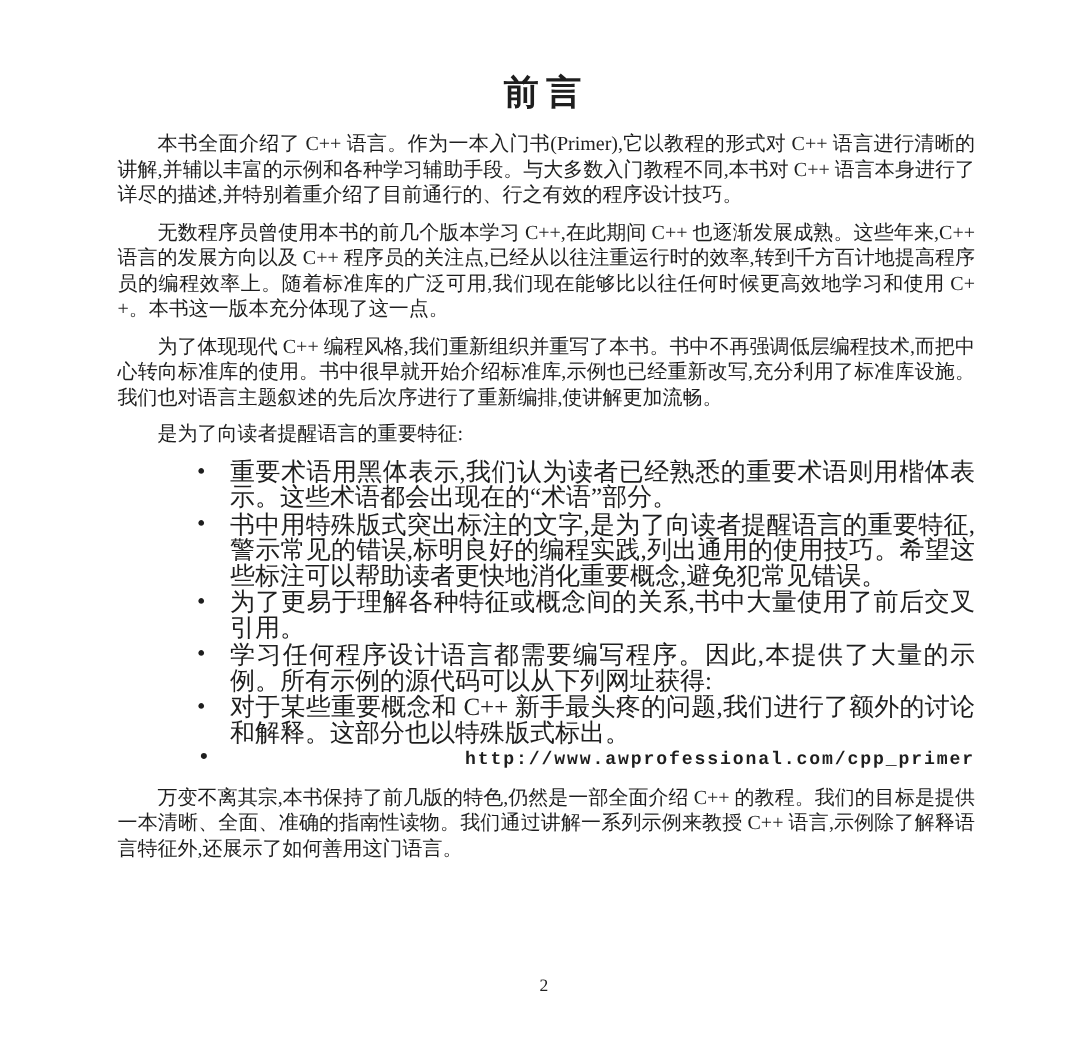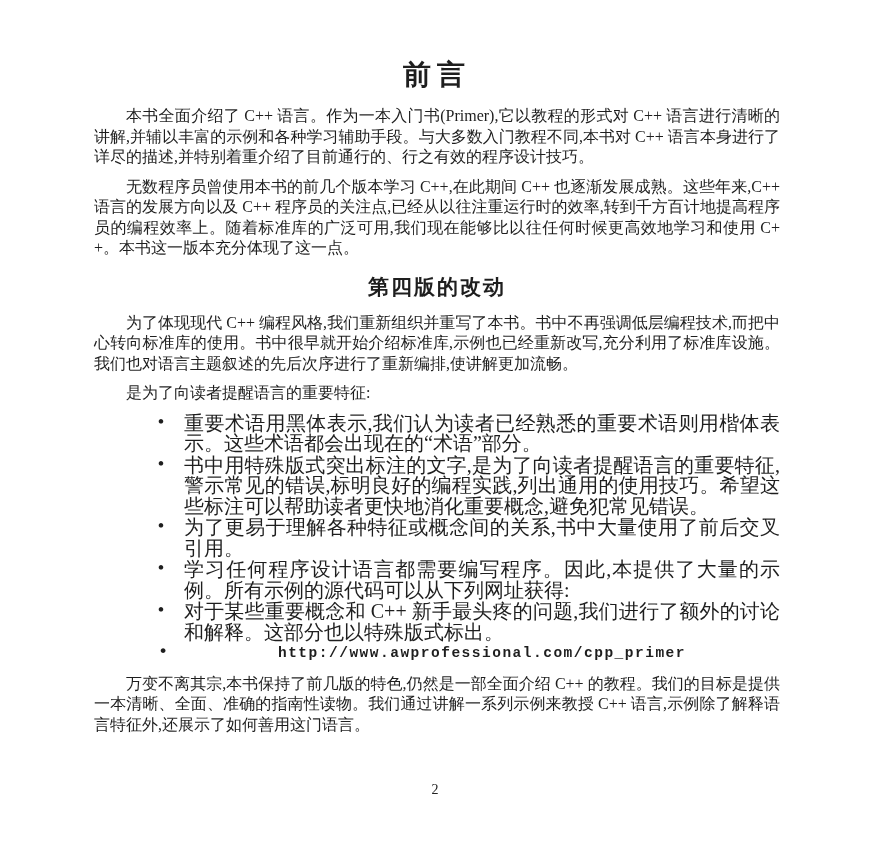--- a/index.html
+++ b/index.html
@@ -67,21 +67,21 @@
     left: -26px;
     top: -1px;
     font-size: 17px;
     font-weight: bold;
   }
   .aids-list li.code-item {
     font-family: "Liberation Mono", "DejaVu Sans Mono", monospace;
     font-weight: bold;
     font-size: 14.5px;
     letter-spacing: 1.5px;
-    text-align: center;
+    text-align: right;
   }
   .closing {
     margin-top: 10px;
   }
   .page-number {
     position: absolute;
     left: 0;
     bottom: 44px;
     width: 100%;
     text-align: center;
@@ -94,21 +94,20 @@
 
 <div class="page">
   <div class="content">
 
     <h1 class="doc-title">前言</h1>
 
     <p class="para">本书全面介绍了 C++ 语言。作为一本入门书(Primer),它以教程的形式对 C++ 语言进行清晰的讲解,并辅以丰富的示例和各种学习辅助手段。与大多数入门教程不同,本书对 C++ 语言本身进行了详尽的描述,并特别着重介绍了目前通行的、行之有效的程序设计技巧。</p>
 
     <p class="para">无数程序员曾使用本书的前几个版本学习 C++,在此期间 C++ 也逐渐发展成熟。这些年来,C++ 语言的发展方向以及 C++ 程序员的关注点,已经从以往注重运行时的效率,转到千方百计地提高程序员的编程效率上。随着标准库的广泛可用,我们现在能够比以往任何时候更高效地学习和使用 C++。本书这一版本充分体现了这一点。</p>
 
-    <h2 class="section-heading">第四版的改动</h2>
 
     <p class="para">为了体现现代 C++ 编程风格,我们重新组织并重写了本书。书中不再强调低层编程技术,而把中心转向标准库的使用。书中很早就开始介绍标准库,示例也已经重新改写,充分利用了标准库设施。我们也对语言主题叙述的先后次序进行了重新编排,使讲解更加流畅。</p>
 
 
     <p class="para">是为了向读者提醒语言的重要特征:</p>
 
     <ul class="aids-list">
       <li>重要术语用黑体表示,我们认为读者已经熟悉的重要术语则用楷体表示。这些术语都会出现在的“术语”部分。</li>
       <li>书中用特殊版式突出标注的文字,是为了向读者提醒语言的重要特征,警示常见的错误,标明良好的编程实践,列出通用的使用技巧。希望这些标注可以帮助读者更快地消化重要概念,避免犯常见错误。</li>
       <li>为了更易于理解各种特征或概念间的关系,书中大量使用了前后交叉引用。</li>

